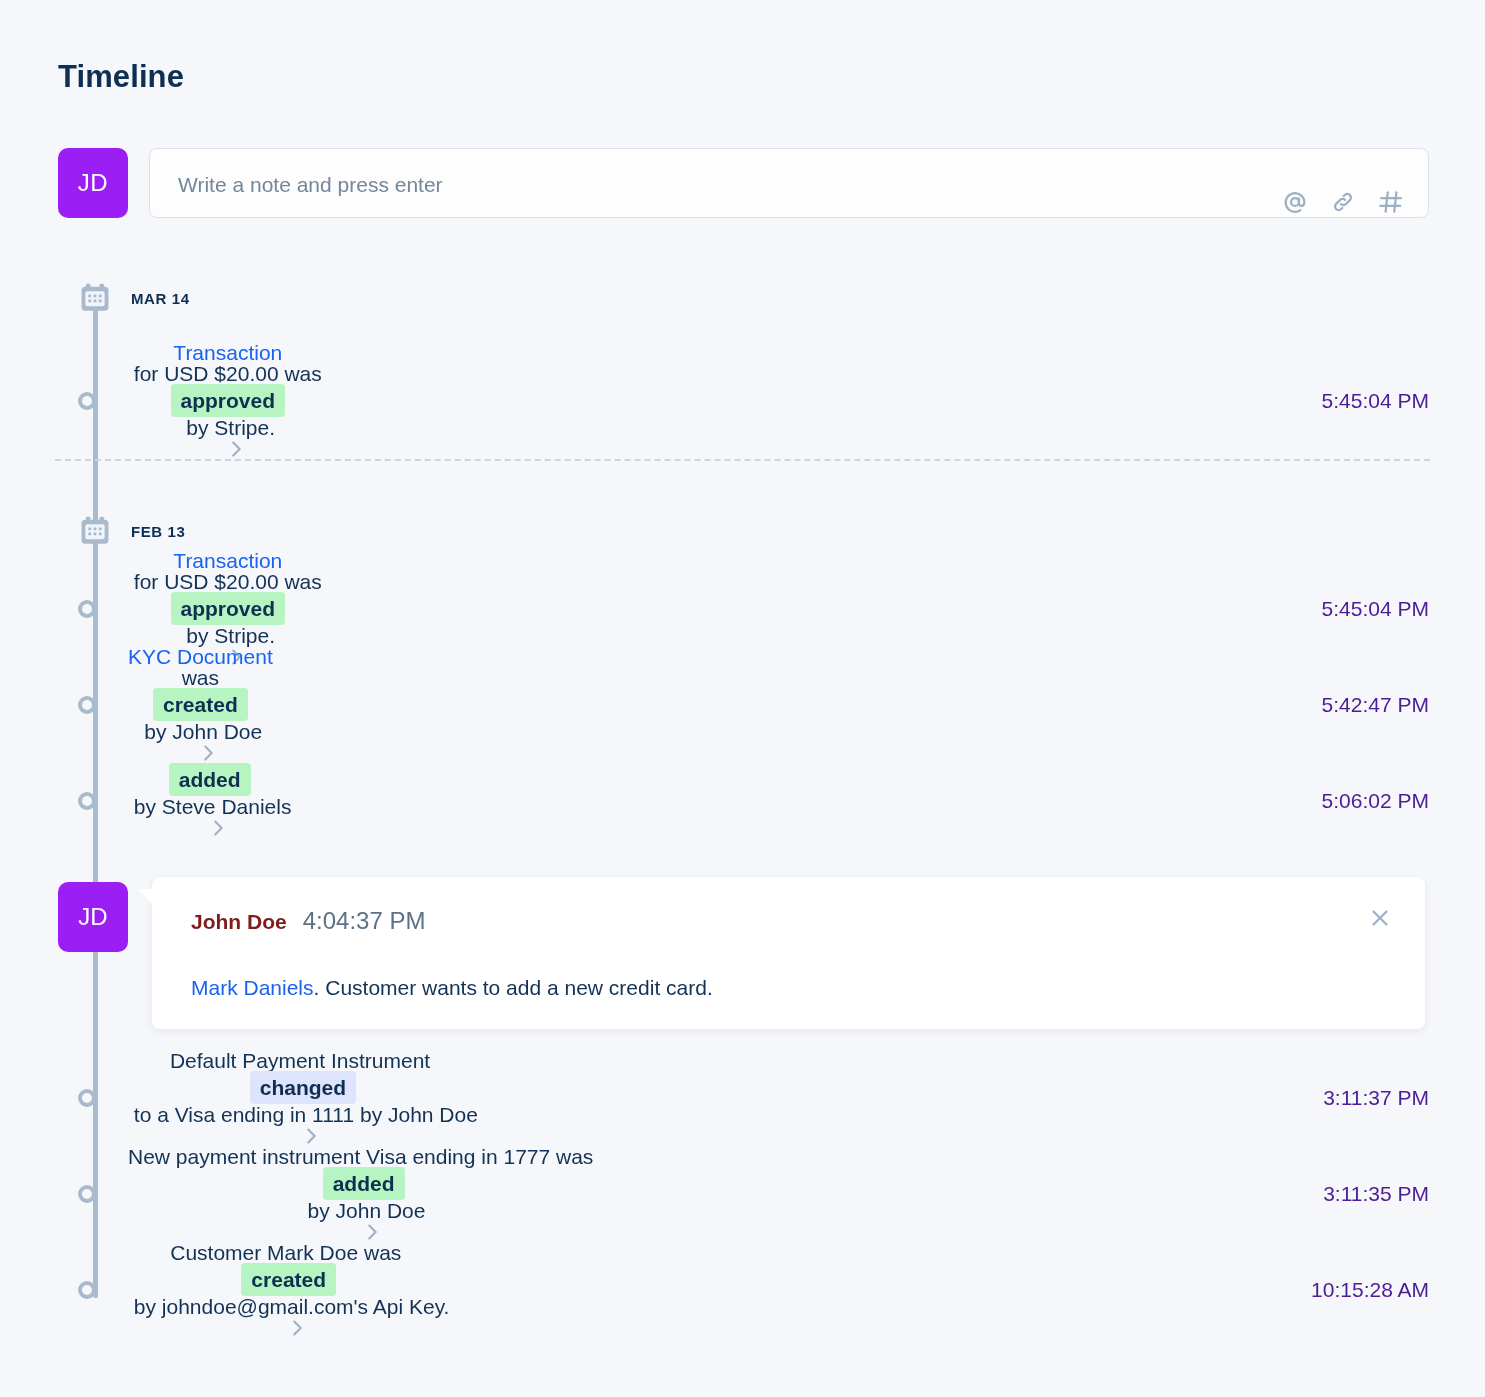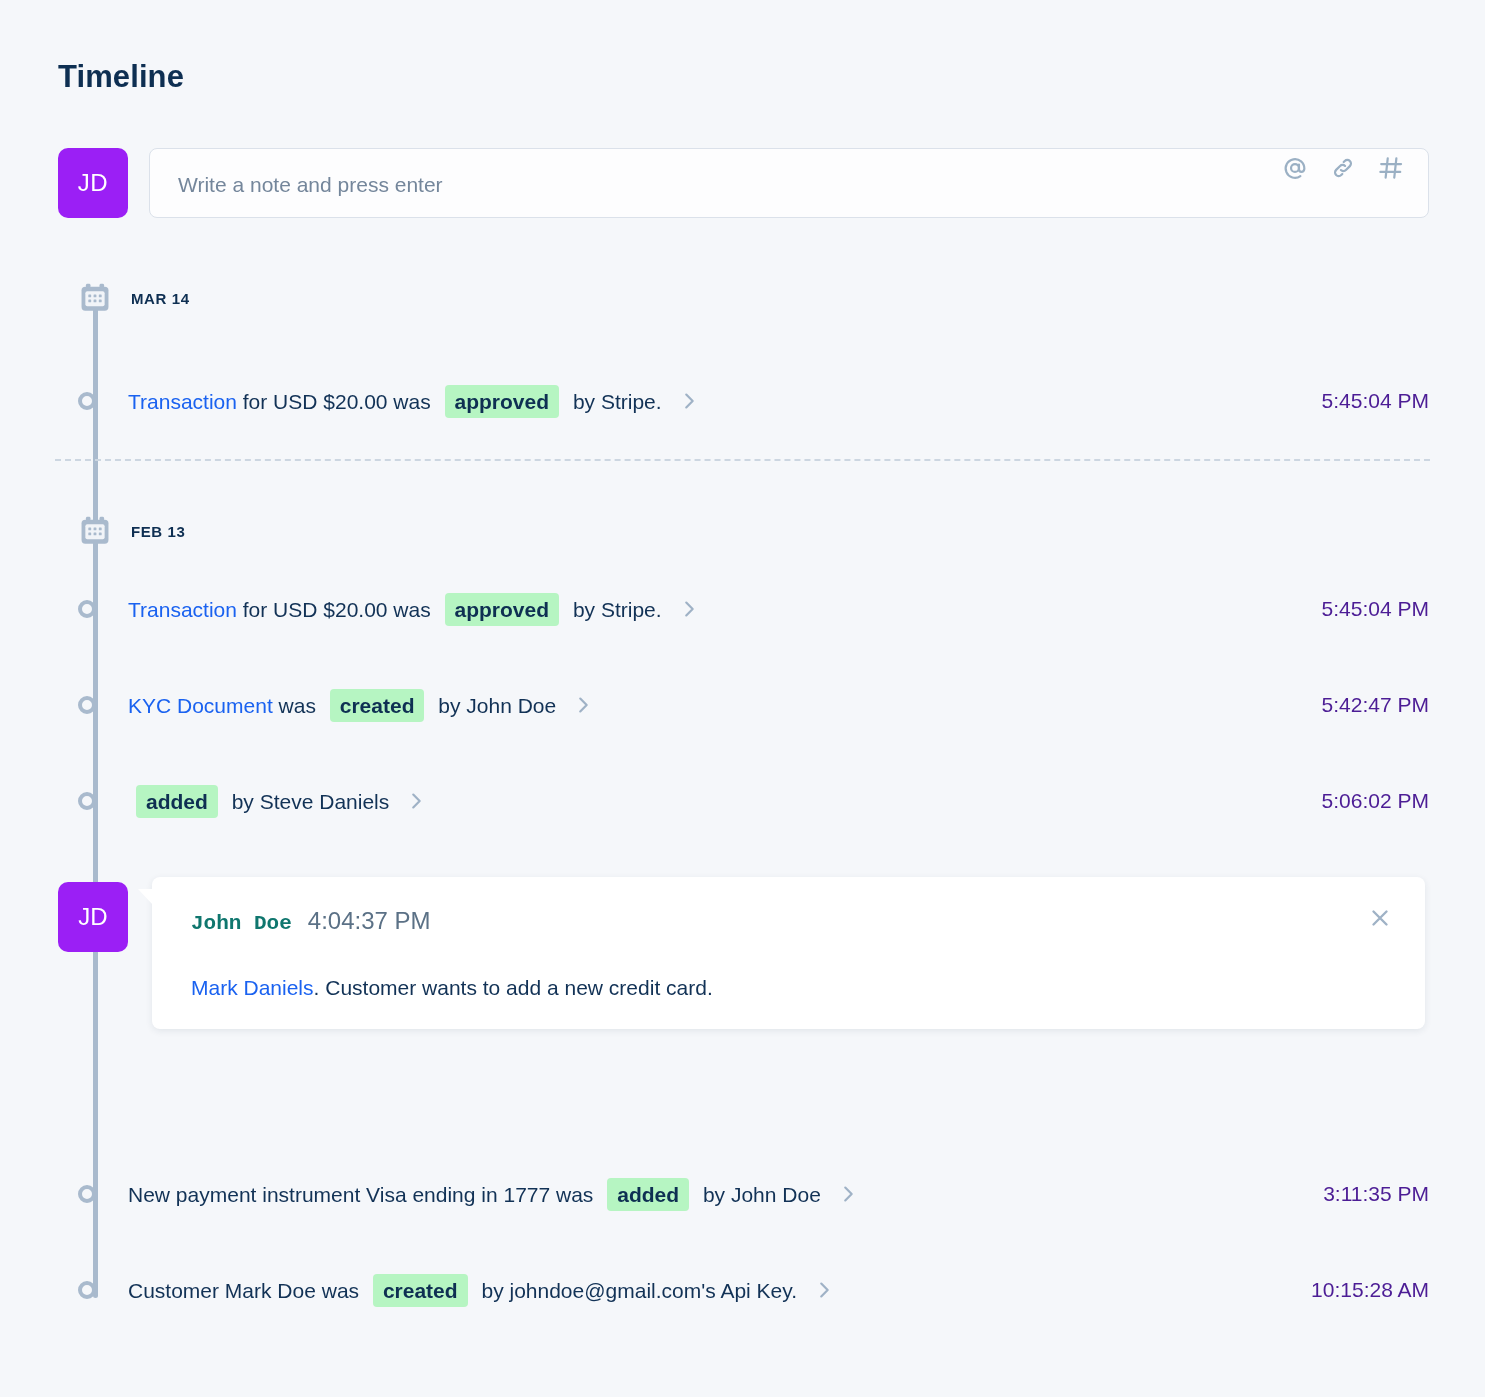--- a/index.html
+++ b/index.html
@@ -43,21 +43,21 @@
     letter-spacing: .5px;
     flex: 0 0 auto;
   }
   .note-input-wrap {
     margin-left: 21px;
     flex: 1 1 auto;
     height: 70px;
     background: #fdfdfe;
     border: 1px solid #dbe1ea;
     border-radius: 8px;
-    display: flex; align-items: flex-start;
+    display: flex; align-items: flex-end;
     padding: 4px 22px 0 26px;
   }
   .note-input {
     flex: 1 1 auto;
     border: none; outline: none; background: transparent;
     font-family: inherit;
     font-size: 21px;
     color: #123256;
     height: 100%;
   }
@@ -134,20 +134,21 @@
     z-index: 2;
     flex: 0 0 auto;
   }
   .event-text {
     margin-left: 50px;
     font-size: 21px;
     color: #123256;
     white-space: nowrap;
     display: flex; align-items: center;
     line-height: 1;
+    flex-direction: column;
   }
   .event-text .seg { white-space: pre; }
   .link {
     color: #1a62f0;
     cursor: pointer;
     white-space: pre;
   }
   .badge {
     display: inline-block;
     font-weight: 700;
@@ -210,21 +211,21 @@
     border-style: solid;
     border-width: 0 15px 16px 0;
     border-color: transparent #ffffff transparent transparent;
   }
   .note-head {
     position: absolute;
     left: 39px; top: 30px;
     display: flex; align-items: baseline;
   }
   .note-author {
-    font-size: 21px; font-weight: 700; color: #0f766e; font-family: Liberation Mono, monospace;
+    font-size: 21px; font-weight: 700; color: #7f1d1d;
   }
   .note-time {
     margin-left: 16px;
     font-size: 24px; color: #5b7186;
   }
   .note-body {
     position: absolute;
     left: 39px; top: 99px;
     font-size: 21px;
     color: #123256;
@@ -391,20 +392,34 @@
         <span class="link">Mark Daniels</span><span class="seg">. Customer wants to add a new credit card.</span>
       </div>
       <span class="note-close">
         <svg width="26" height="26" viewBox="0 0 24 24" fill="none" stroke="currentColor" stroke-width="2.2" stroke-linecap="round">
             <path d="M6 6l12 12M18 6L6 18"></path>
           </svg>
       </span>
     </div>
   </div>
 
+  <div class="event" style="top:1081px">
+    <span class="node"></span>
+    <span class="event-text">
+      <span class="seg">Default Payment Instrument </span>
+        <span class="badge blue">changed</span>
+        <span class="seg"> to a Visa ending in 1111 by John Doe</span>
+      <span class="chev">
+        <svg width="22" height="22" viewBox="0 0 24 24" fill="none" stroke="currentColor" stroke-width="2.4" stroke-linecap="round" stroke-linejoin="round">
+            <path d="M9 5l7 7-7 7"></path>
+          </svg>
+      </span>
+    </span>
+    <span class="event-time">3:11:37 PM</span>
+  </div>
 
   <div class="event" style="top:1177px">
     <span class="node"></span>
     <span class="event-text">
       <span class="seg">New payment instrument Visa ending in 1777 was </span>
         <span class="badge green">added</span>
         <span class="seg"> by John Doe</span>
       <span class="chev">
         <svg width="22" height="22" viewBox="0 0 24 24" fill="none" stroke="currentColor" stroke-width="2.4" stroke-linecap="round" stroke-linejoin="round">
             <path d="M9 5l7 7-7 7"></path>

